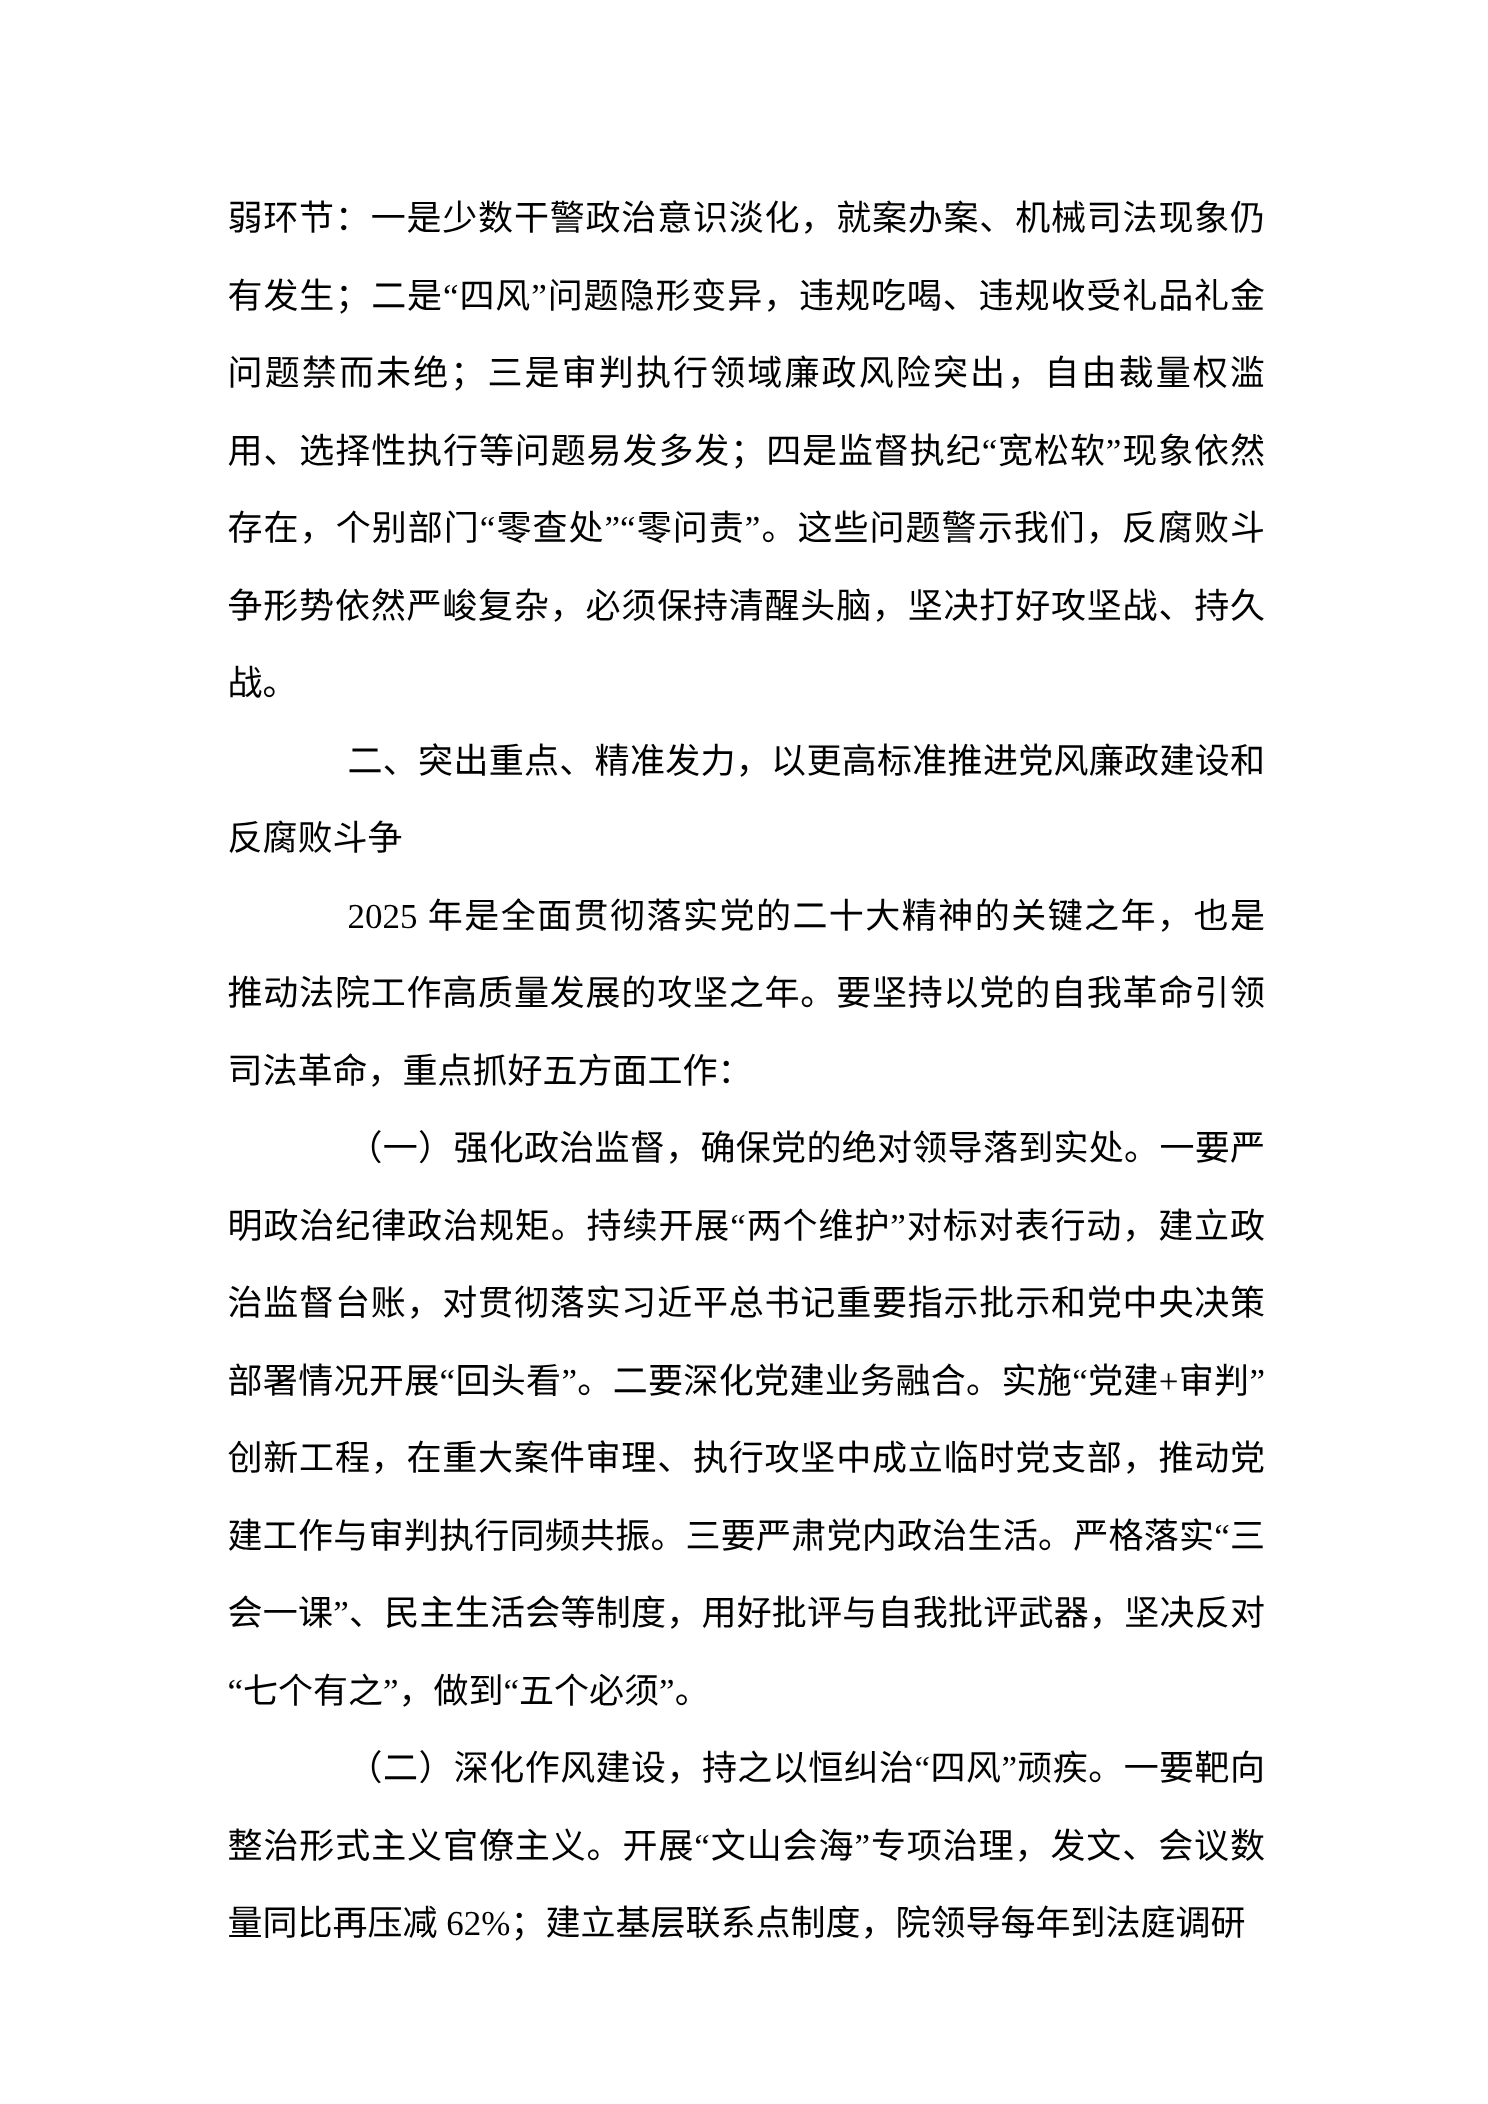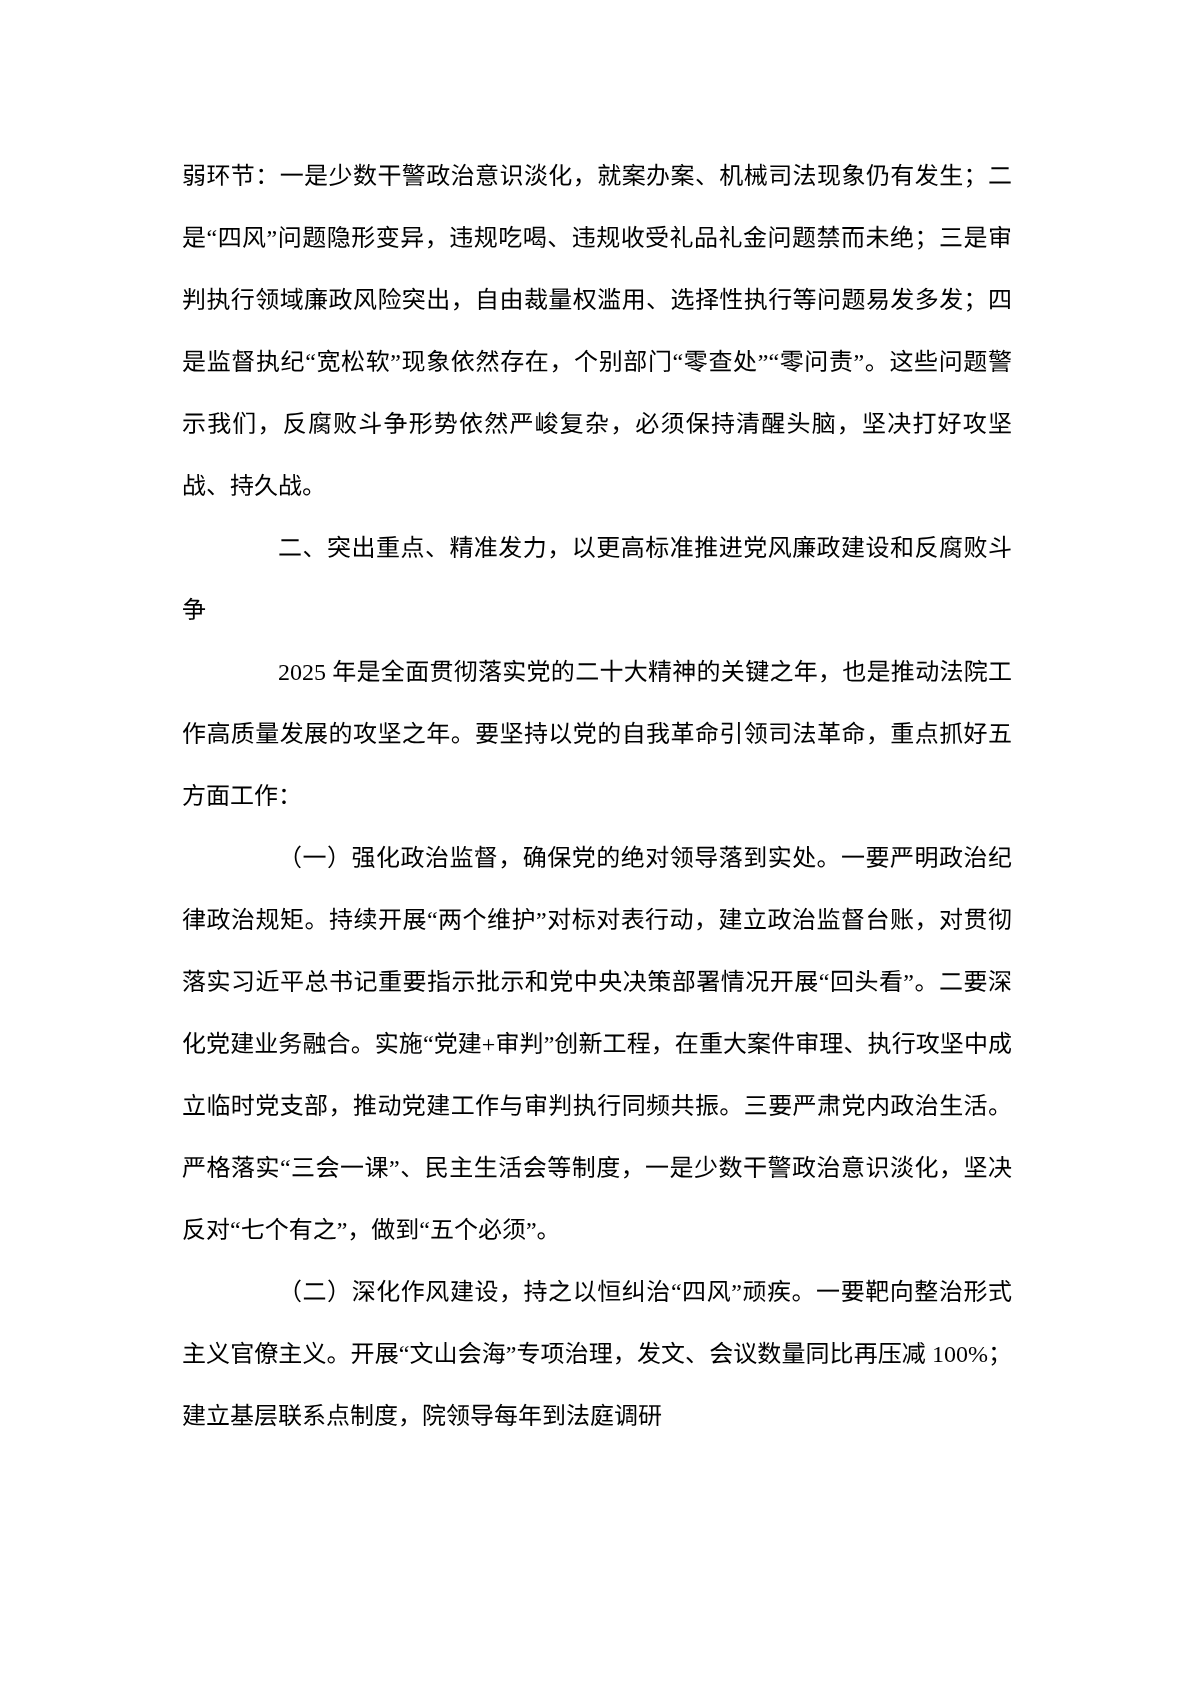--- a/index.html
+++ b/index.html
@@ -10,21 +10,21 @@
   .page {
     position: relative;
     width: 1190px;
     height: 1683px;
     margin: 0 auto;
     background: #ffffff;
     box-sizing: border-box;
     padding: 145px 178px 0 182px;
     overflow: hidden;
     font-family: "Liberation Serif", "DejaVu Serif", serif;
-    font-size: 24px;
+    font-size: 28px;
     line-height: 62px;
     color: #000000;
   }
   .page p {
     margin: 0;
     padding: 0;
     text-align: justify;
     text-justify: inter-ideograph;
     text-indent: 96px;
     word-break: break-all;
@@ -36,15 +36,15 @@
     font-weight: normal;
   }
 </style>
 </head>
 <body>
 
 <div class="page">
   <p class="continuation">弱环节：一是少数干警政治意识淡化，就案办案、机械司法现象仍有发生；二是“四风”问题隐形变异，违规吃喝、违规收受礼品礼金问题禁而未绝；三是审判执行领域廉政风险突出，自由裁量权滥用、选择性执行等问题易发多发；四是监督执纪“宽松软”现象依然存在，个别部门“零查处”“零问责”。这些问题警示我们，反腐败斗争形势依然严峻复杂，必须保持清醒头脑，坚决打好攻坚战、持久战。</p>
   <p class="heading">二、突出重点、精准发力，以更高标准推进党风廉政建设和反腐败斗争</p>
   <p>2025 年是全面贯彻落实党的二十大精神的关键之年，也是推动法院工作高质量发展的攻坚之年。要坚持以党的自我革命引领司法革命，重点抓好五方面工作：</p>
-  <p>（一）强化政治监督，确保党的绝对领导落到实处。一要严明政治纪律政治规矩。持续开展“两个维护”对标对表行动，建立政治监督台账，对贯彻落实习近平总书记重要指示批示和党中央决策部署情况开展“回头看”。二要深化党建业务融合。实施“党建+审判”创新工程，在重大案件审理、执行攻坚中成立临时党支部，推动党建工作与审判执行同频共振。三要严肃党内政治生活。严格落实“三会一课”、民主生活会等制度，一是少数干警政治意识淡化，坚决反对“七个有之”，做到“五个必须”。</p>
-  <p>（二）深化作风建设，持之以恒纠治“四风”顽疾。一要靶向整治形式主义官僚主义。开展“文山会海”专项治理，发文、会议数量同比再压减 100%；建立基层联系点制度，院领导每年到法庭调研</p>
+  <p>（一）强化政治监督，确保党的绝对领导落到实处。一要严明政治纪律政治规矩。持续开展“两个维护”对标对表行动，建立政治监督台账，对贯彻落实习近平总书记重要指示批示和党中央决策部署情况开展“回头看”。二要深化党建业务融合。实施“党建+审判”创新工程，在重大案件审理、执行攻坚中成立临时党支部，推动党建工作与审判执行同频共振。三要严肃党内政治生活。严格落实“三会一课”、民主生活会等制度，用好批评与自我批评武器，坚决反对“七个有之”，做到“五个必须”。</p>
+  <p>（二）深化作风建设，持之以恒纠治“四风”顽疾。一要靶向整治形式主义官僚主义。开展“文山会海”专项治理，发文、会议数量同比再压减 62%；建立基层联系点制度，院领导每年到法庭调研</p>
 </div>
 
 </body></html>

